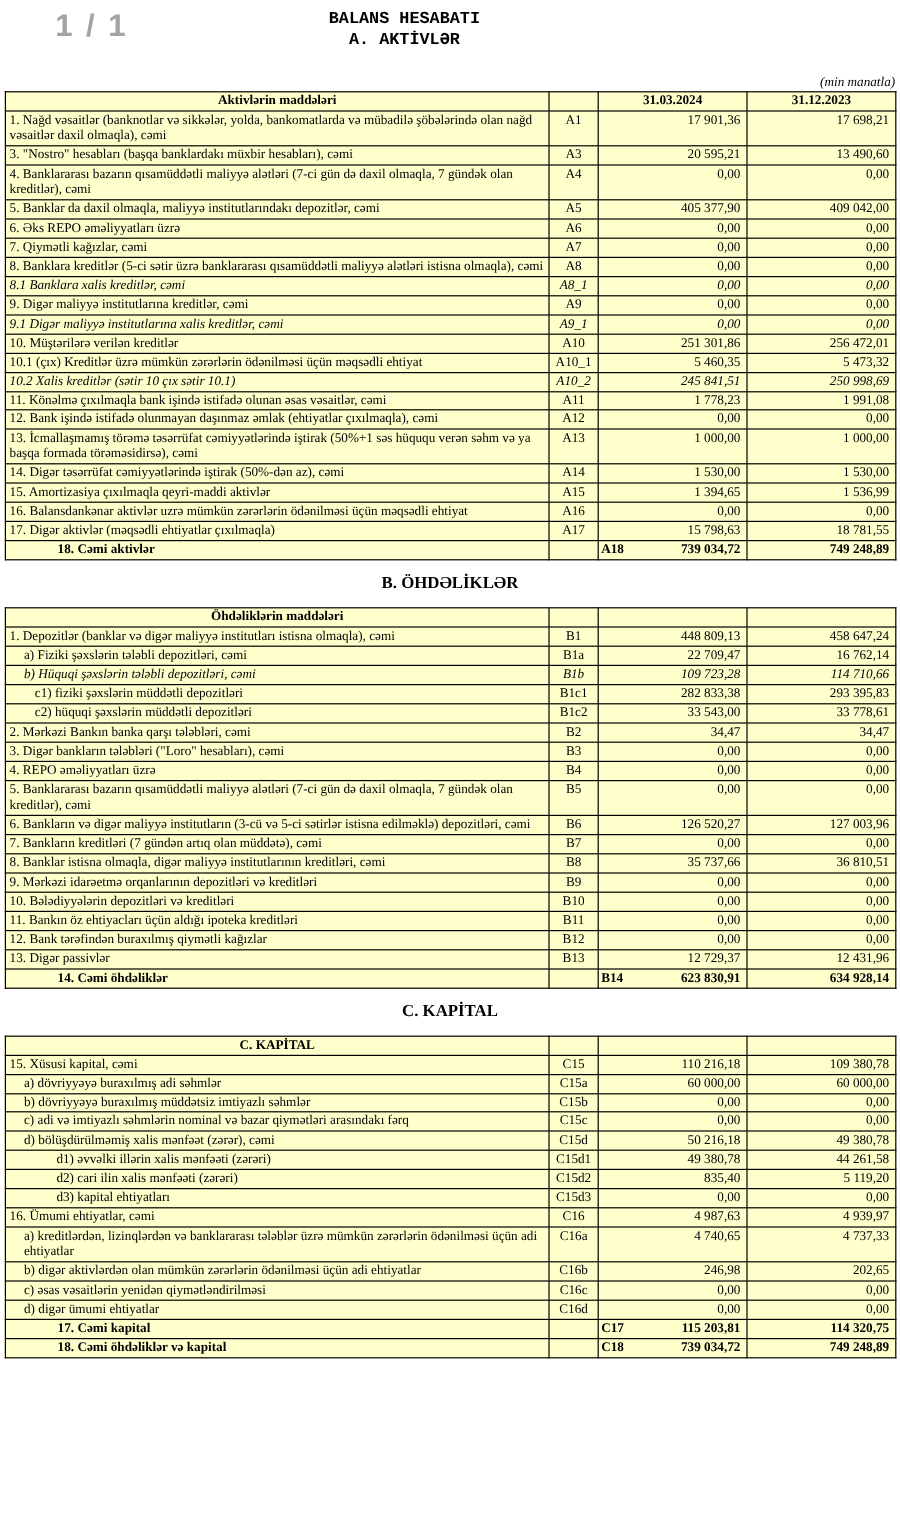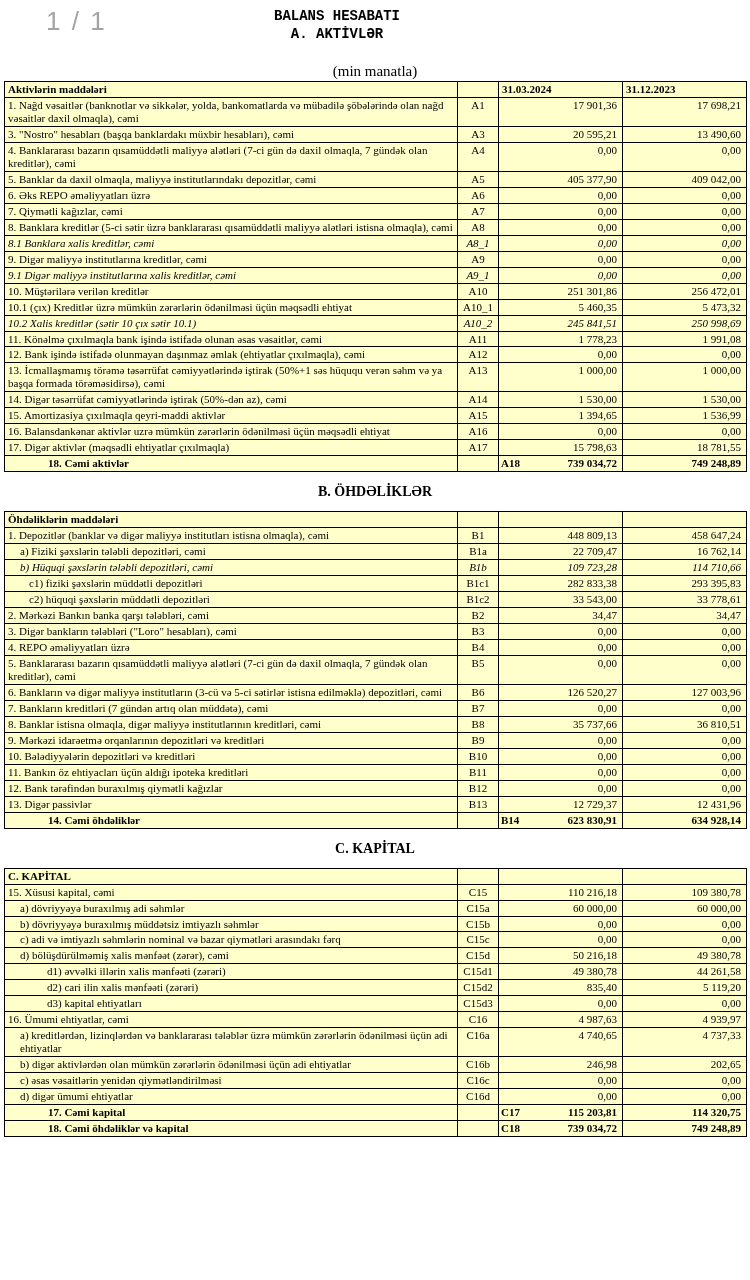--- a/index.html
+++ b/index.html
@@ -6,39 +6,39 @@
   body{
     width:750px;
     font-family:"Liberation Serif", serif;
     color:#000;
     -webkit-font-smoothing:antialiased;
   }
   .page{position:relative;padding:5px 4px 10px 4px;}
   .page-indicator{
     position:absolute;left:46px;top:6px;
     font-family:"Liberation Sans", sans-serif;
-    font-weight:normal;font-size:26px;color:#a3a3a3;letter-spacing:2px;
+    font-weight:bold;font-size:26px;color:#a3a3a3;letter-spacing:2px;
   }
   .titles{width:666px;text-align:center;padding-top:3px;}
   .title-line{font-weight:bold;font-size:14px;line-height:1.25;font-family:Liberation Mono, monospace;}
   .unit-note{
-    width:742px;text-align:center;font-size:15px;
+    width:742px;text-align:right;font-style:italic;font-size:11px;
     margin-top:20px;margin-bottom:1px;
   }
   table{
     width:742px;border-collapse:collapse;table-layout:fixed;
     background:#ffffcc;border:1px solid #000;
   }
   th,td{
     border:1px solid #000;
     font-size:11px;line-height:1.18;
     padding:1px 3px;vertical-align:top;
     font-weight:normal;
   }
-  thead th{font-weight:bold;text-align:left;}
+  thead th{font-weight:bold;text-align:center;}
   td.lbl{text-align:left;}
   td.code{text-align:center;white-space:nowrap;}
   td.val{text-align:right;white-space:nowrap;padding-right:5px;}
   .ind1{padding-left:15px;}
   .ind2{padding-left:24px;}
   .ind3{padding-left:42px;}
   .bold{font-weight:bold;padding-left:43px;}
   .italic{font-style:italic;}
   .section-title{
     width:742px;text-align:center;font-weight:bold;font-size:14px;

